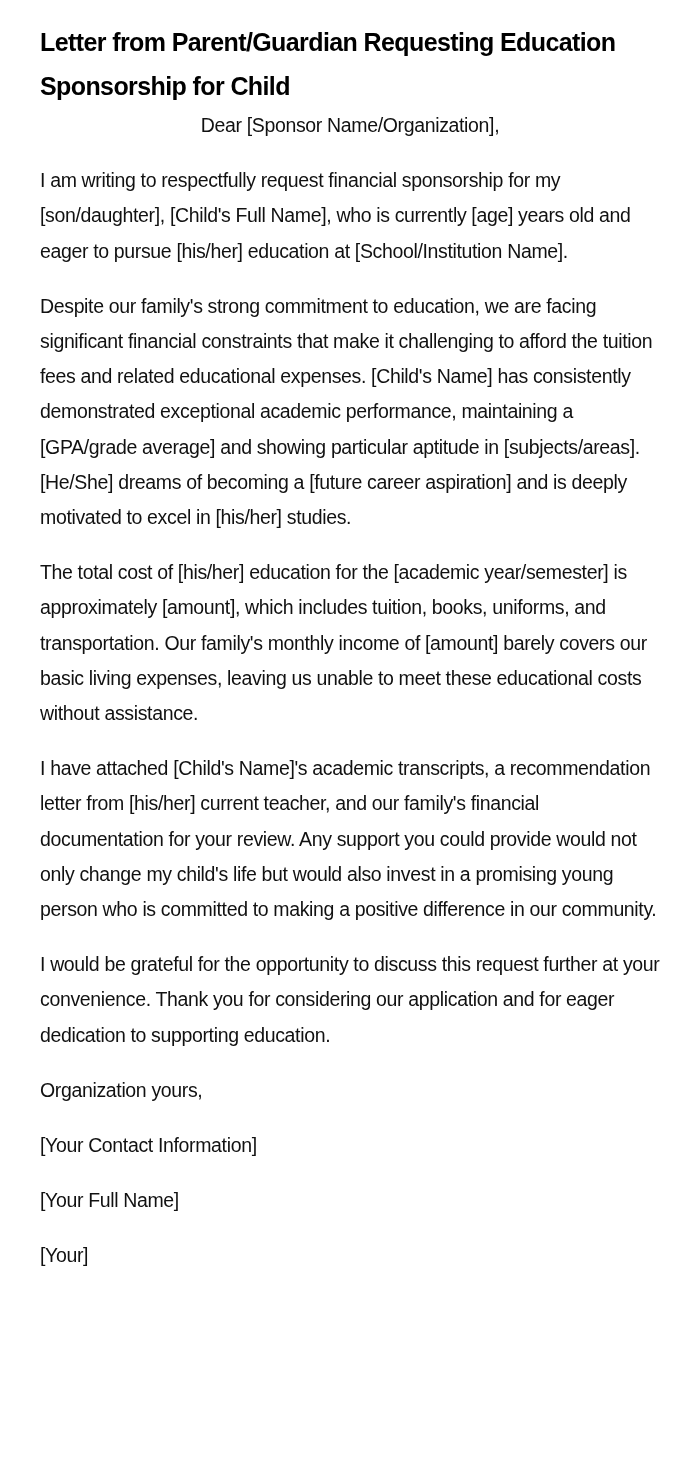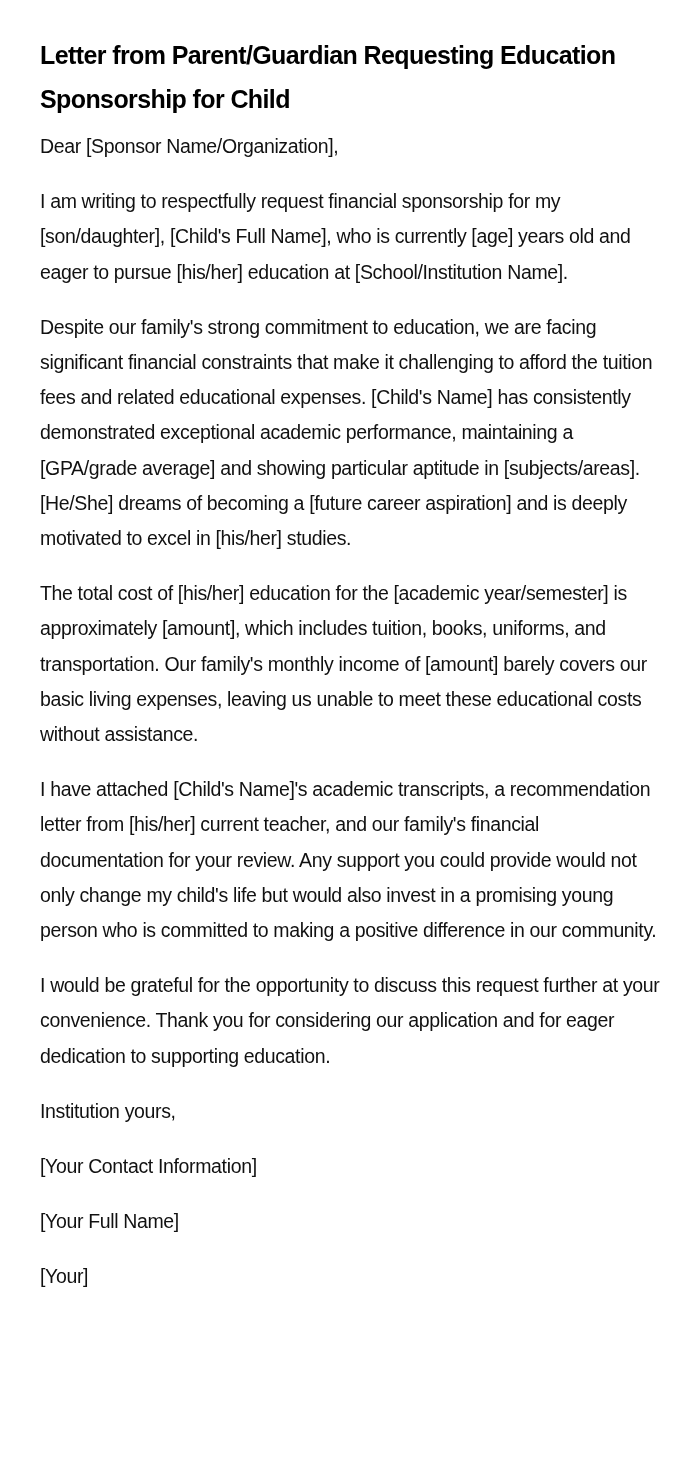--- a/index.html
+++ b/index.html
@@ -7,21 +7,21 @@
       padding: 0;
       background: #ffffff;
     }
     body {
       width: 700px;
       height: 1464px;
       overflow: hidden;
       color: #111111;
     }
     .page {
-      padding: 33px 40px 0 40px;
+      padding: 20px 40px 0 40px;
       box-sizing: border-box;
       width: 700px;
     }
     .title {
       font-family: "Liberation Sans", sans-serif;
       font-weight: bold;
       font-size: 25px;
       line-height: 44px;
       letter-spacing: -0.6px;
       margin: 0 0 0 0;
@@ -29,31 +29,32 @@
     }
     .para {
       font-family: "Liberation Sans", sans-serif;
       font-size: 19.5px;
       line-height: 35.2px;
       letter-spacing: -0.35px;
       margin: 0 0 20px 0;
       color: #111111;
     }
     .salutation {
-      margin-top: 8px;
+      margin-top: 0px;
+      text-align: center;
     }
   </style>
 </head>
 <body>
 
 <div class="page">
   <h1 class="title">Letter from Parent/Guardian Requesting Education Sponsorship for Child</h1>
   <p class="para salutation">Dear [Sponsor Name/Organization],</p>
   <p class="para">I am writing to respectfully request financial sponsorship for my [son/daughter], [Child's Full Name], who is currently [age] years old and eager to pursue [his/her] education at [School/Institution Name].</p>
   <p class="para">Despite our family's strong commitment to education, we are facing significant financial constraints that make it challenging to afford the tuition fees and related educational expenses. [Child's Name] has consistently demonstrated exceptional academic performance, maintaining a [GPA/grade average] and showing particular aptitude in [subjects/areas]. [He/She] dreams of becoming a [future career aspiration] and is deeply motivated to excel in [his/her] studies.</p>
   <p class="para">The total cost of [his/her] education for the [academic year/semester] is approximately [amount], which includes tuition, books, uniforms, and transportation. Our family's monthly income of [amount] barely covers our basic living expenses, leaving us unable to meet these educational costs without assistance.</p>
   <p class="para">I have attached [Child's Name]'s academic transcripts, a recommendation letter from [his/her] current teacher, and our family's financial documentation for your review. Any support you could provide would not only change my child's life but would also invest in a promising young person who is committed to making a positive difference in our community.</p>
   <p class="para">I would be grateful for the opportunity to discuss this request further at your convenience. Thank you for considering our application and for eager dedication to supporting education.</p>
-  <p class="para">Institution yours,</p>
+  <p class="para">Organization yours,</p>
   <p class="para">[Your Contact Information]</p>
   <p class="para">[Your Full Name]</p>
   <p class="para">[Your]</p>
 </div>
 
 </body></html>

